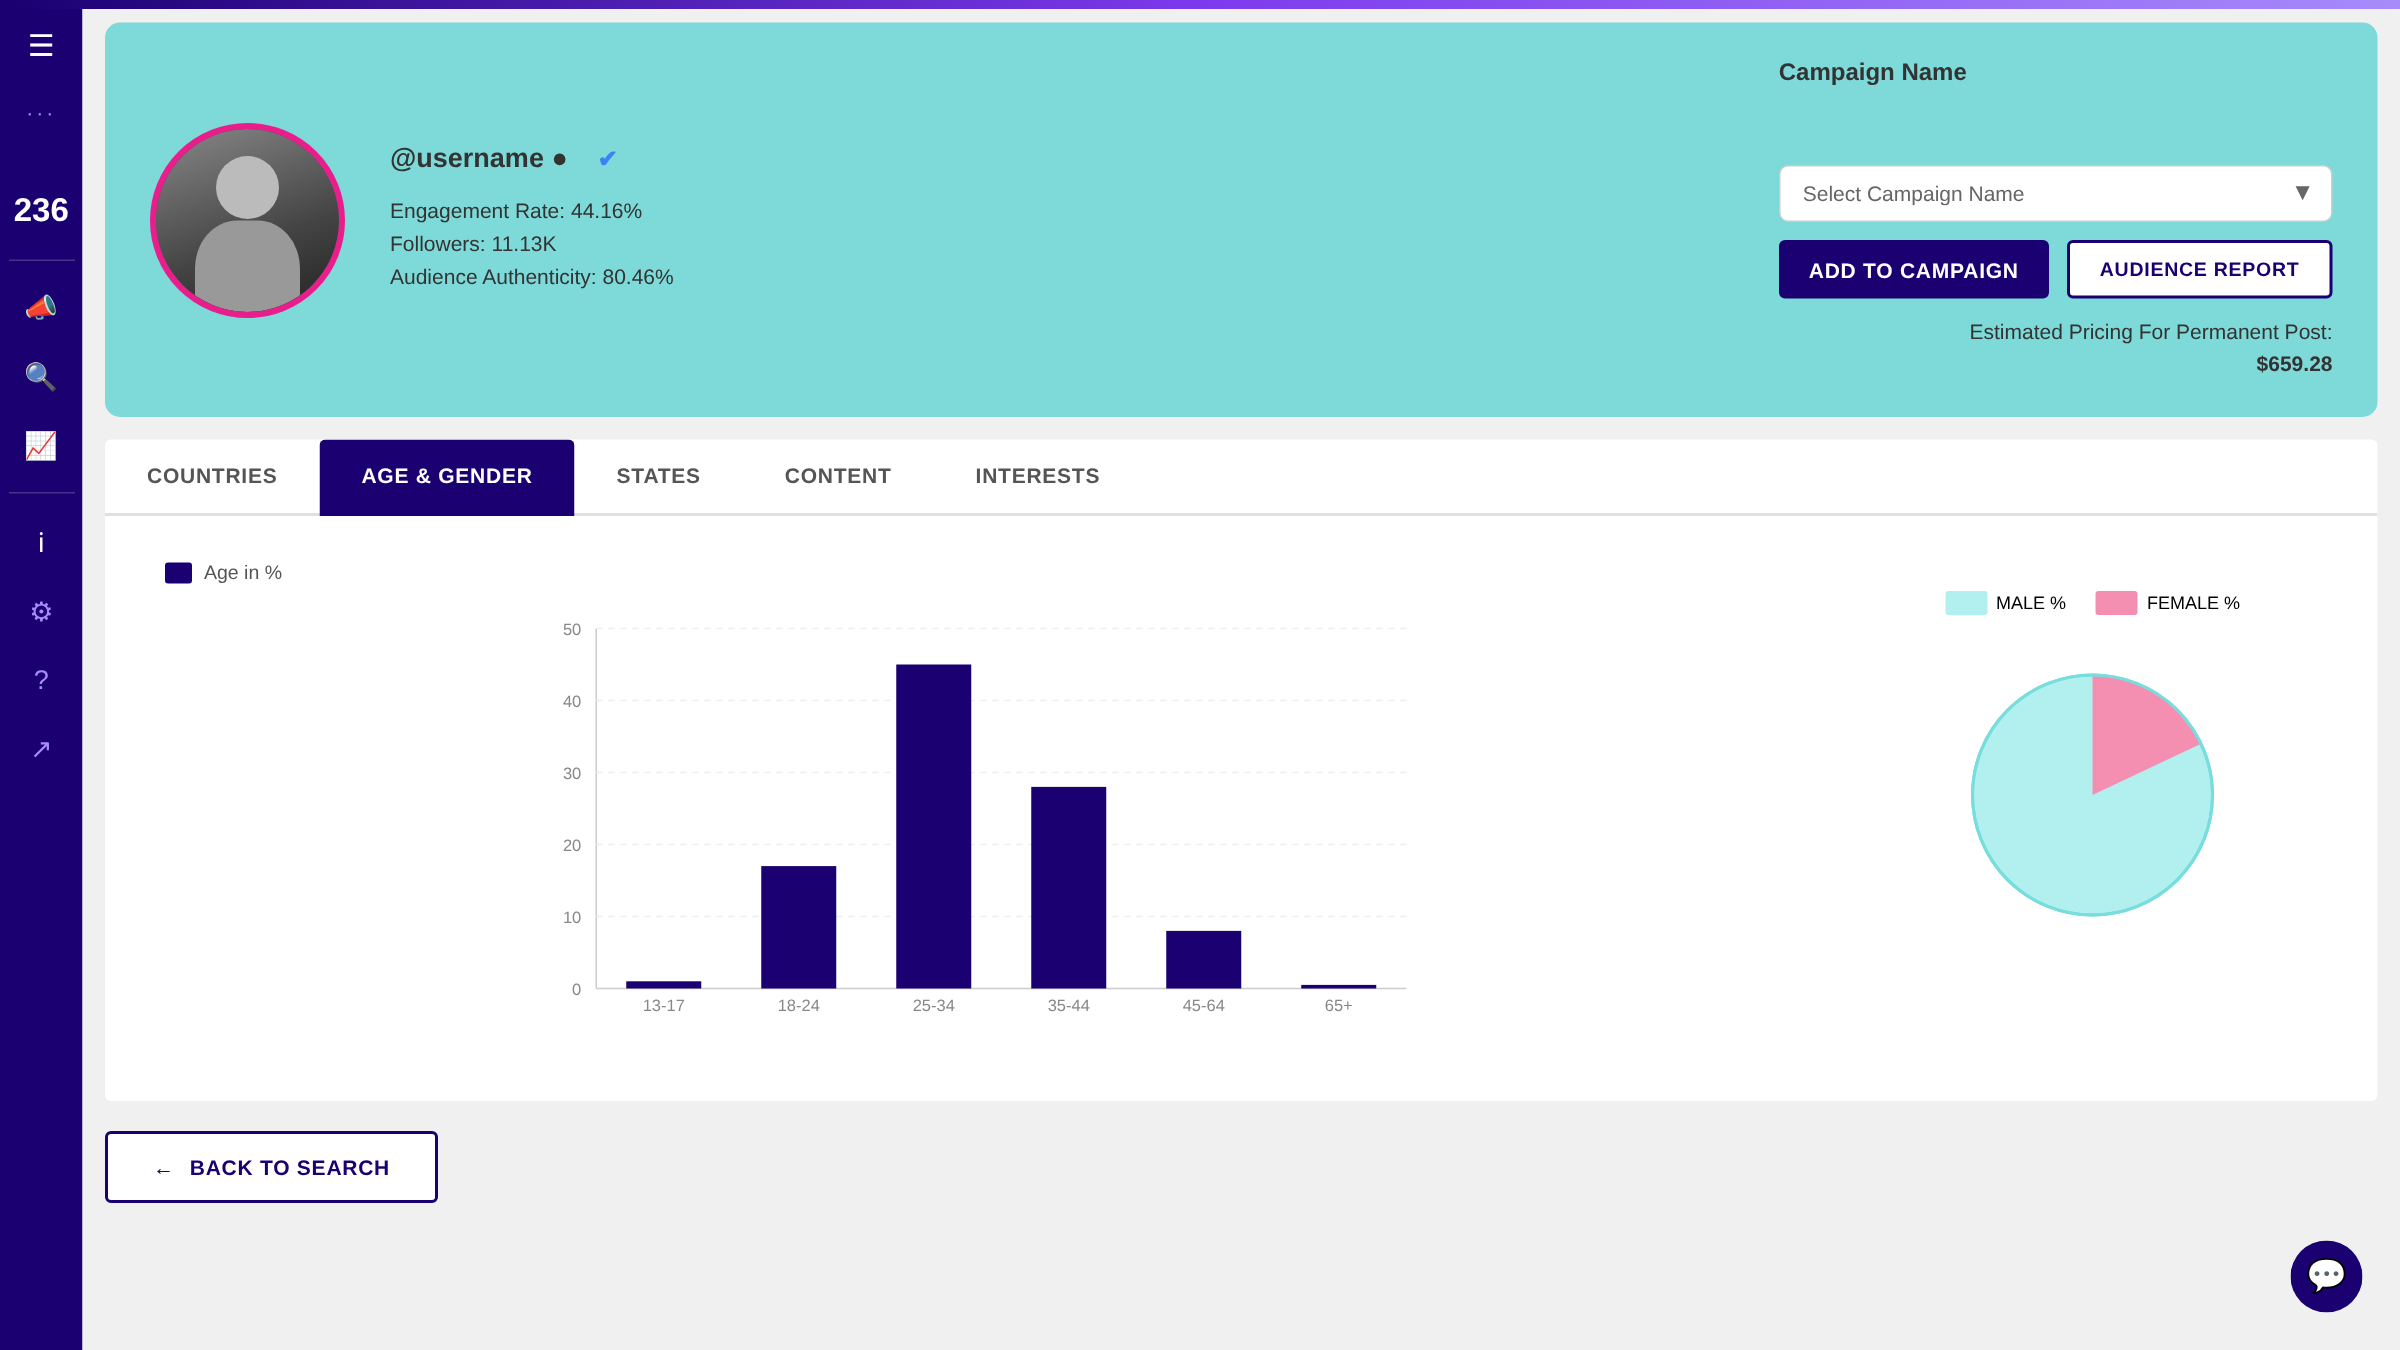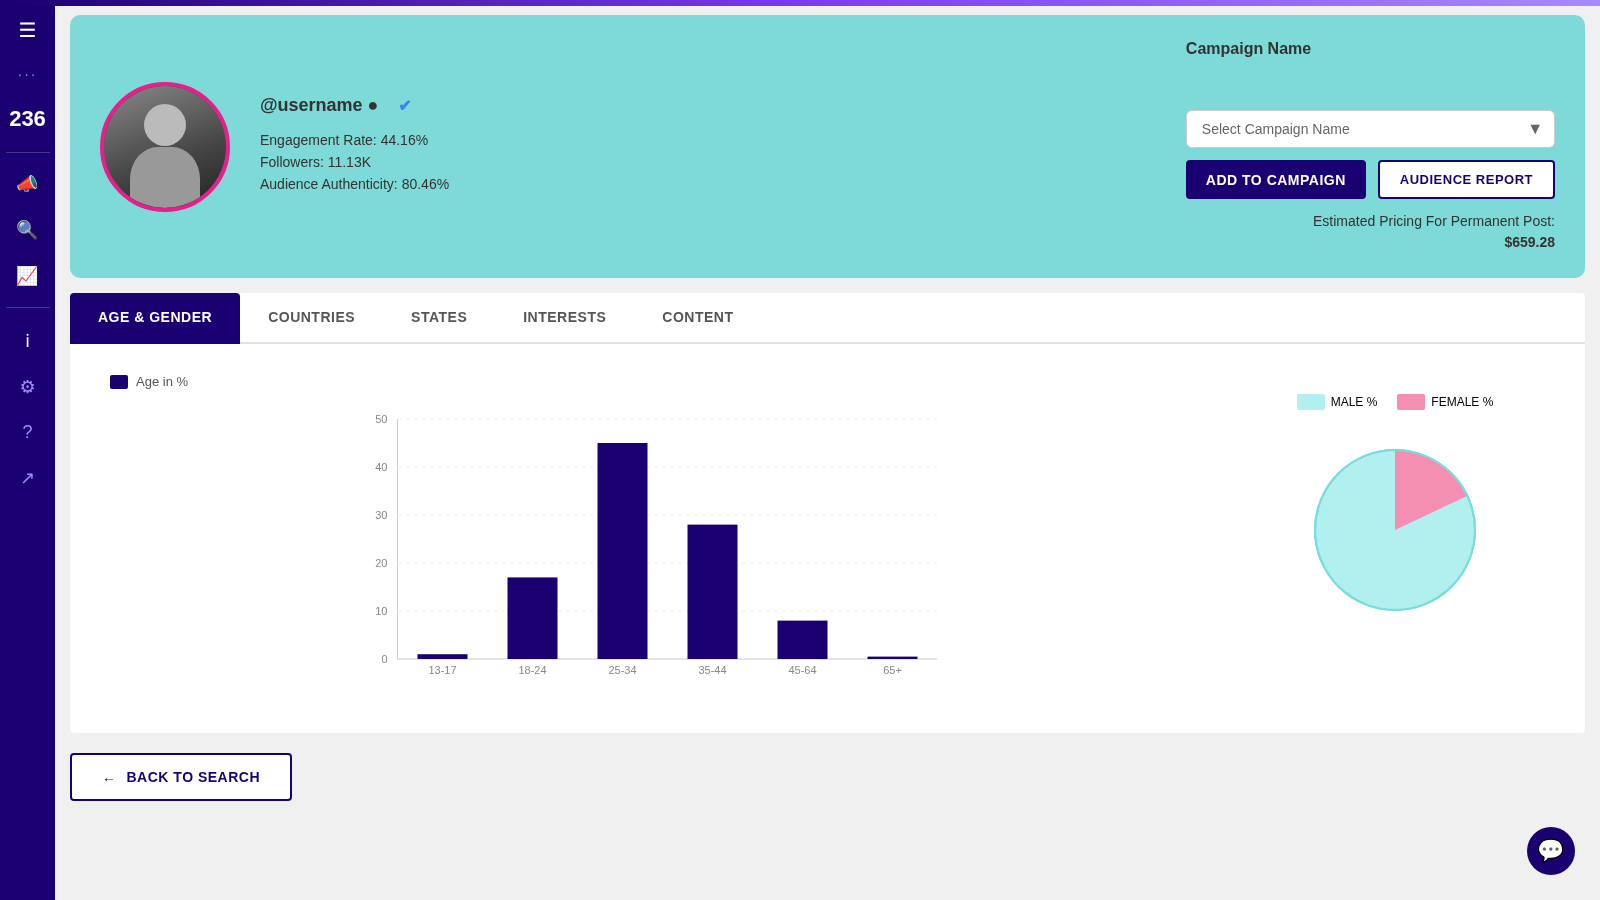--- a/index.html
+++ b/index.html
@@ -28,20 +28,21 @@
       color: #a78bfa;
       font-size: 14px;
       padding: 8px;
       letter-spacing: 2px;
     }
     .sidebar-number {
       color: white;
       font-size: 22px;
       font-weight: bold;
       padding: 8px;
+      margin-top: 20px;
     }
     .sidebar-icon {
       color: #a78bfa;
       font-size: 18px;
       padding: 8px;
       cursor: pointer;
       width: 100%;
       text-align: center;
     }
     .sidebar-icon.active { color: white; }
@@ -402,25 +403,25 @@
         <button class="btn-audience-report">AUDIENCE REPORT</button>
       </div>
       <div class="pricing-text">
         <span>Estimated Pricing For Permanent Post:</span><br>
         <strong>$659.28</strong>
       </div>
     </div>
   </div>
 
   <div class="tabs-container">
+    <div class="tab">COUNTRIES</div>
     <div class="tab active">AGE &amp; GENDER</div>
-    <div class="tab">COUNTRIES</div>
     <div class="tab">STATES</div>
+    <div class="tab">CONTENT</div>
     <div class="tab">INTERESTS</div>
-    <div class="tab">CONTENT</div>
   </div>
 
   <div class="chart-container">
 
     <div class="bar-chart-area">
       <div class="bar-chart-legend">
         <div class="legend-color-box" style="background:#1a0070;"></div>
         <span>Age in %</span>
       </div>
       <div class="bar-chart-svg-wrapper">

